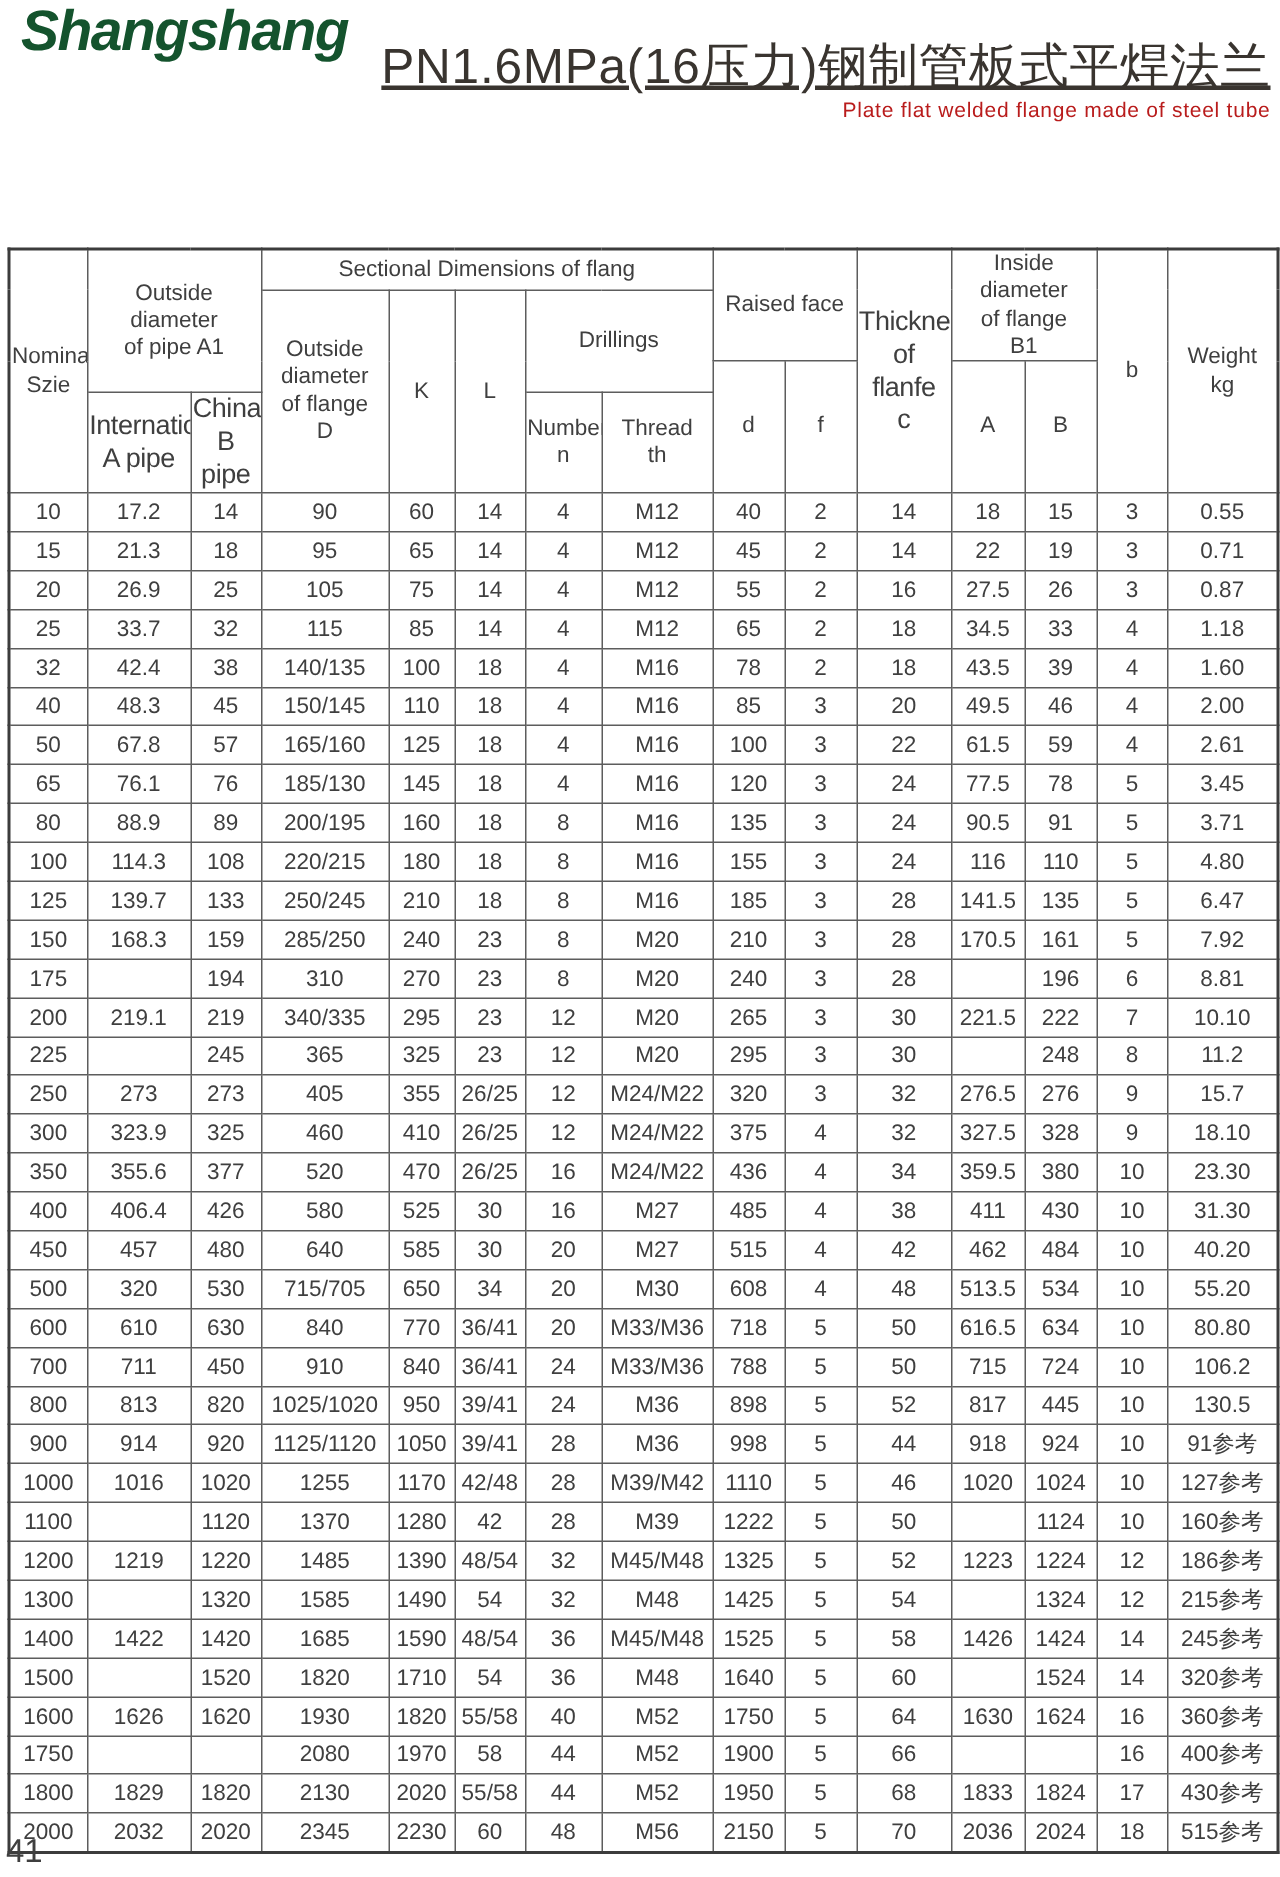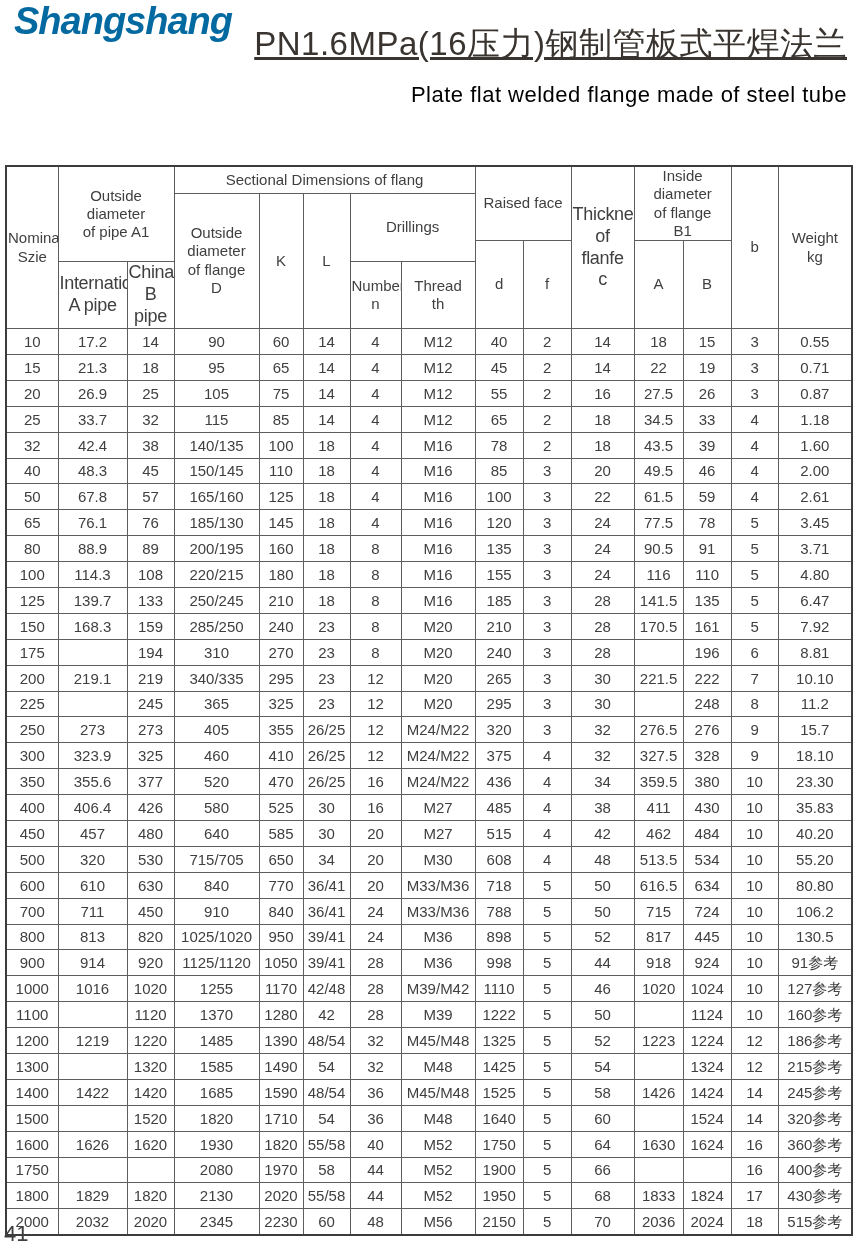--- a/index.html
+++ b/index.html
@@ -13,21 +13,21 @@
     overflow: hidden;
   }
 
   
   .logo { position: absolute; left: 14px; top: 2px; }
   .logo-brand {
     font-size: 38px;
     font-weight: bold;
     font-style: italic;
     letter-spacing: -1px;
-    color: #0369a1;
+    color: #14532d;
     line-height: 1.05;
   }
   .logo-sub {
     font-size: 24px;
     color: #1d9edb;
     letter-spacing: 0px;
     margin-top: -2px;
     white-space: nowrap;
   }
   .logo-sub .light { font-weight: normal; }
@@ -37,24 +37,24 @@
   .title-wrap { position: absolute; right: 6px; top: 24px; text-align: right; }
   .title-cn {
     font-size: 33px;
     color: #39342f;
     letter-spacing: 0.5px;
     white-space: nowrap;
     line-height: 1.2;
     text-decoration: underline;
   }
   .subtitle-en {
-    font-size: 22px;
-    color: #000000;
+    font-size: 14px;
+    color: #b91c1c;
     letter-spacing: 0.5px;
-    margin-top: 18px;
+    margin-top: 1px;
   }
 
   
   table.spec {
     position: absolute;
     left: 5px;
     top: 165px;
     width: 843px;
     border-collapse: collapse;
     table-layout: fixed;
@@ -486,21 +486,21 @@
         <td>525</td>
         <td>30</td>
         <td>16</td>
         <td>M27</td>
         <td>485</td>
         <td>4</td>
         <td>38</td>
         <td>411</td>
         <td>430</td>
         <td>10</td>
-        <td>35.83</td>
+        <td>31.30</td>
       </tr>
       <tr>
         <td>450</td>
         <td>457</td>
         <td>480</td>
         <td>640</td>
         <td>585</td>
         <td>30</td>
         <td>20</td>
         <td>M27</td>

